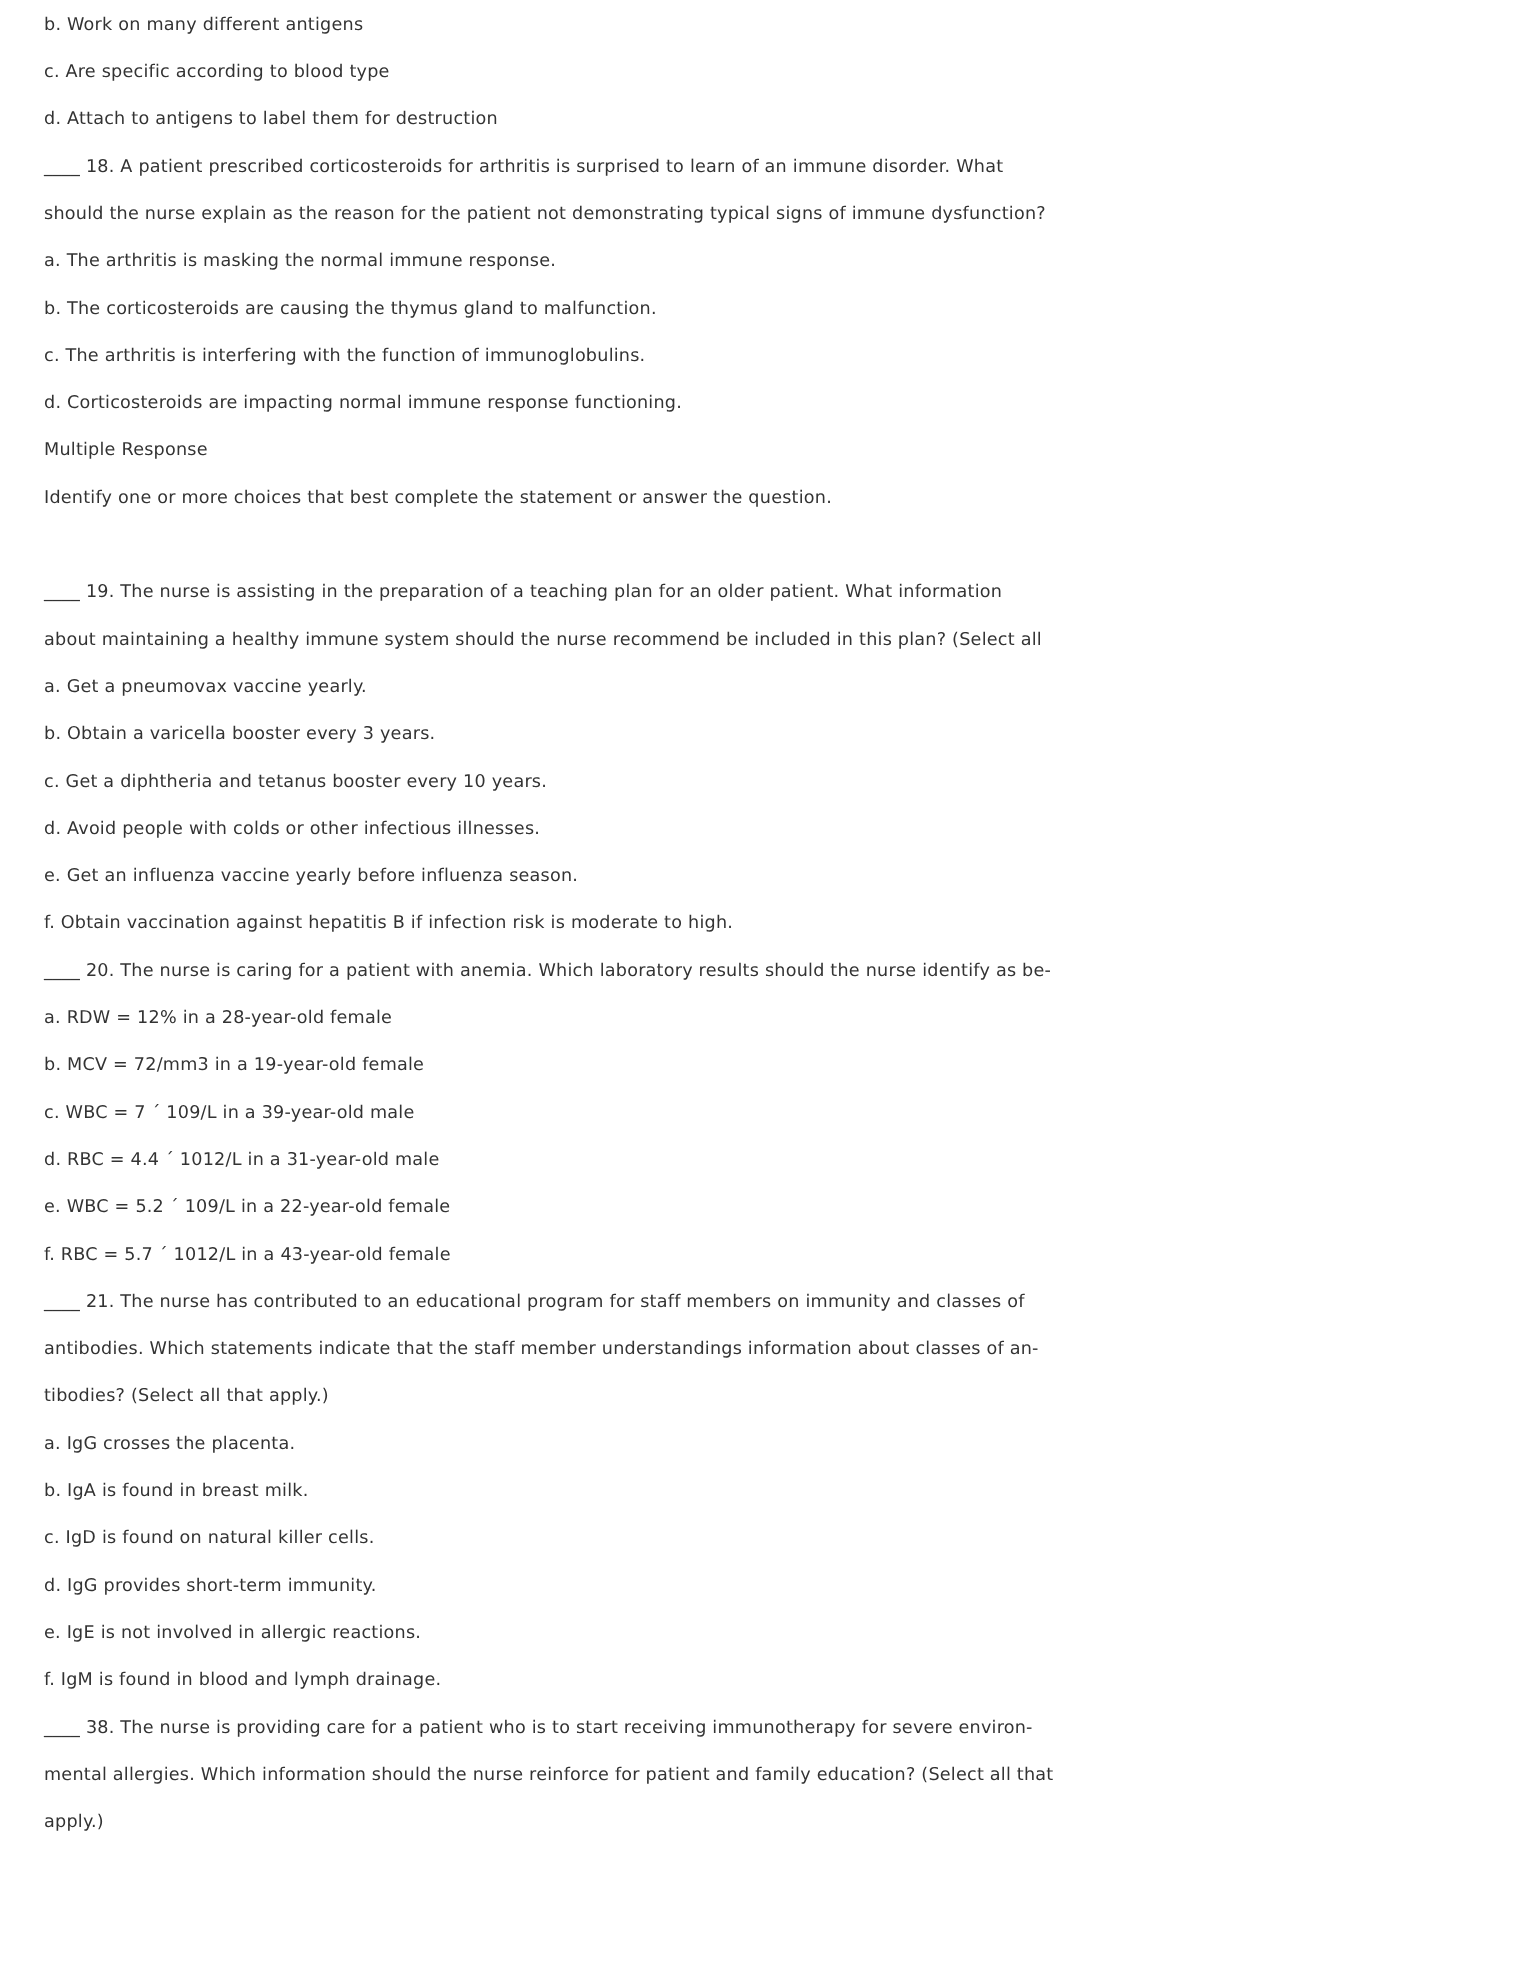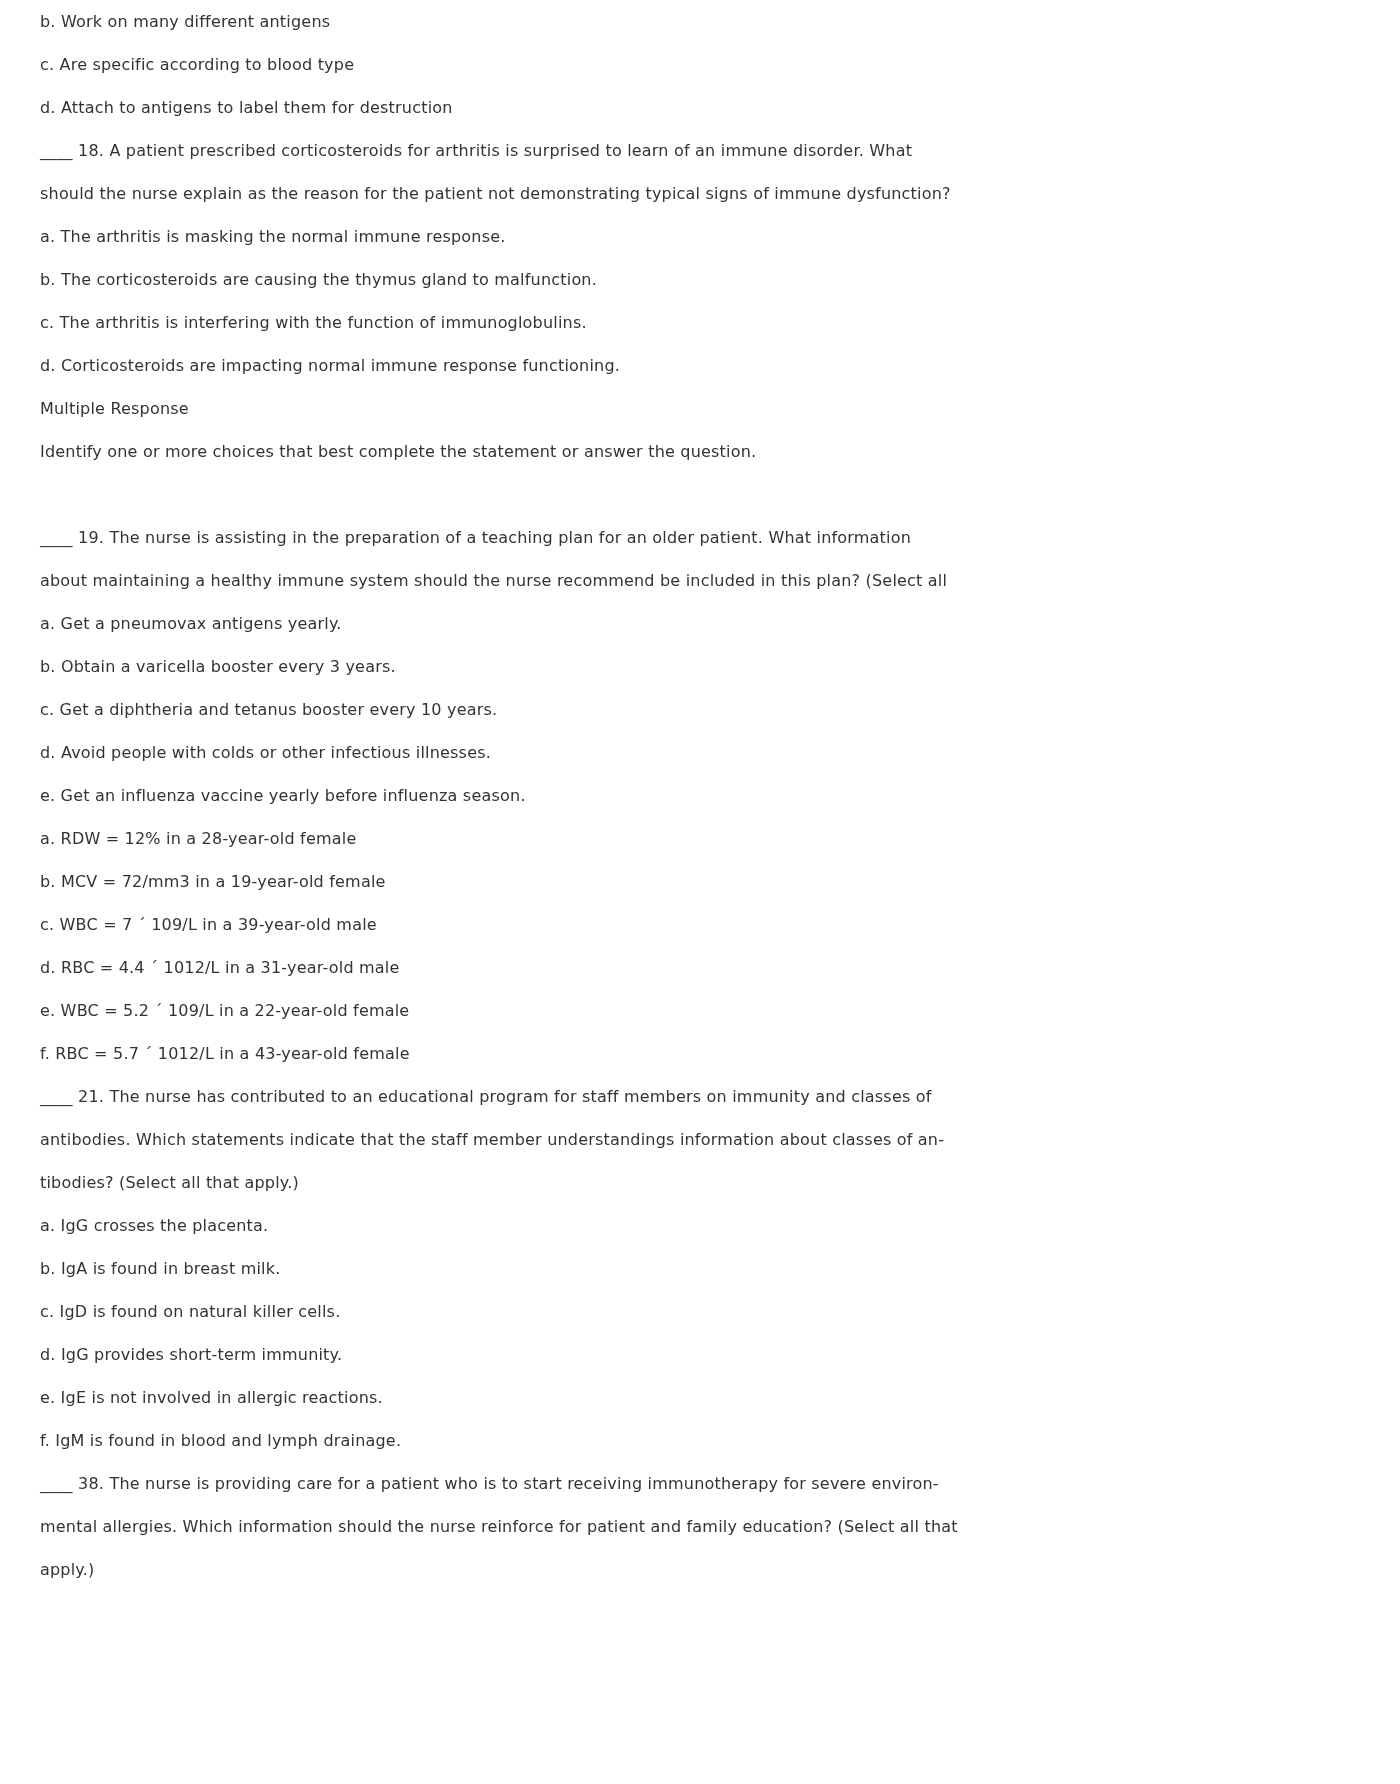--- a/index.html
+++ b/index.html
@@ -40,25 +40,27 @@
       <div class="doc-line">should the nurse explain as the reason for the patient not demonstrating typical signs of immune dysfunction?</div>
       <div class="doc-line">a. The arthritis is masking the normal immune response.</div>
       <div class="doc-line">b. The corticosteroids are causing the thymus gland to malfunction.</div>
       <div class="doc-line">c. The arthritis is interfering with the function of immunoglobulins.</div>
       <div class="doc-line">d. Corticosteroids are impacting normal immune response functioning.</div>
       <div class="doc-line">Multiple Response</div>
       <div class="doc-line">Identify one or more choices that best complete the statement or answer the question.</div>
       <div class="doc-line"></div>
       <div class="doc-line">____ 19. The nurse is assisting in the preparation of a teaching plan for an older patient. What information</div>
       <div class="doc-line">about maintaining a healthy immune system should the nurse recommend be included in this plan? (Select all</div>
-      <div class="doc-line">a. Get a pneumovax antigens yearly.</div>
+      <div class="doc-line">a. Get a pneumovax vaccine yearly.</div>
       <div class="doc-line">b. Obtain a varicella booster every 3 years.</div>
       <div class="doc-line">c. Get a diphtheria and tetanus booster every 10 years.</div>
       <div class="doc-line">d. Avoid people with colds or other infectious illnesses.</div>
       <div class="doc-line">e. Get an influenza vaccine yearly before influenza season.</div>
+      <div class="doc-line">f. Obtain vaccination against hepatitis B if infection risk is moderate to high.</div>
+      <div class="doc-line">____ 20. The nurse is caring for a patient with anemia. Which laboratory results should the nurse identify as be-</div>
       <div class="doc-line">a. RDW = 12% in a 28-year-old female</div>
       <div class="doc-line">b. MCV = 72/mm3 in a 19-year-old female</div>
       <div class="doc-line">c. WBC = 7 ´ 109/L in a 39-year-old male</div>
       <div class="doc-line">d. RBC = 4.4 ´ 1012/L in a 31-year-old male</div>
       <div class="doc-line">e. WBC = 5.2 ´ 109/L in a 22-year-old female</div>
       <div class="doc-line">f. RBC = 5.7 ´ 1012/L in a 43-year-old female</div>
       <div class="doc-line">____ 21. The nurse has contributed to an educational program for staff members on immunity and classes of</div>
       <div class="doc-line">antibodies. Which statements indicate that the staff member understandings information about classes of an-</div>
       <div class="doc-line">tibodies? (Select all that apply.)</div>
       <div class="doc-line">a. IgG crosses the placenta.</div>

